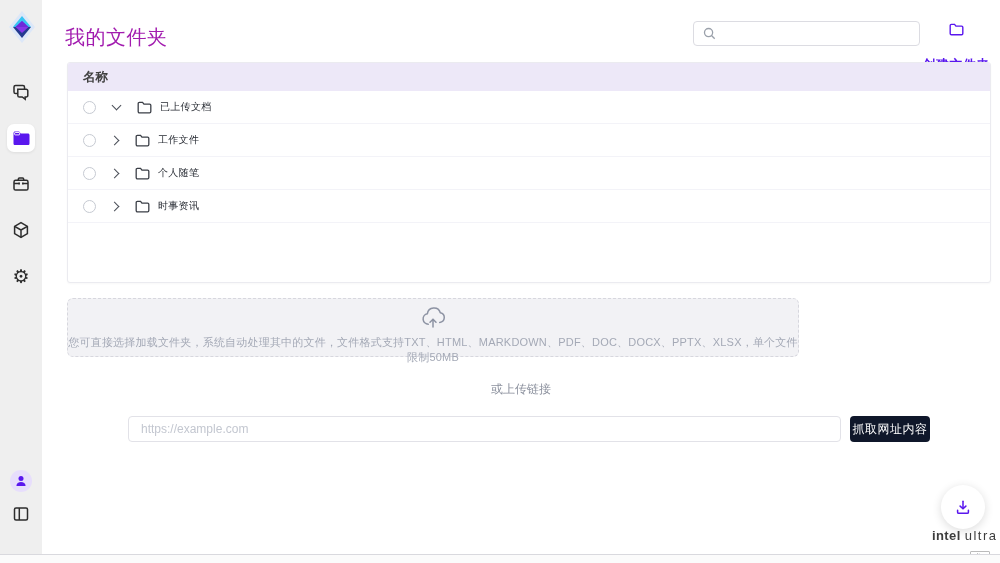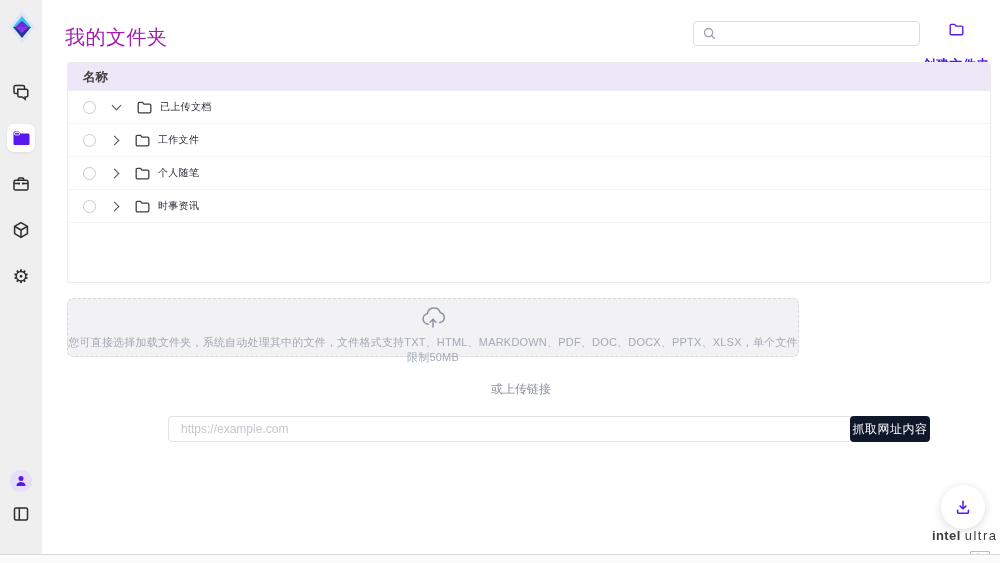--- a/index.html
+++ b/index.html
@@ -38,21 +38,21 @@
   .rlabel { margin-left:8px; font-size:10px; color:#272b33; letter-spacing:.3px; }
 
   
   .dropzone { position:absolute; left:25px; top:298px; width:732px; height:59px; background:#f2f2f5; border:1px dashed #d7d7de; border-radius:6px; text-align:center; cursor:pointer; }
   .dropzone .cloud { margin-top:7px; }
   .hint { font-size:11px; color:#a4a9b6; margin-top:2px; letter-spacing:.2px; }
 
   .or-link { position:absolute; left:0; top:381px; width:958px; text-align:center; font-size:12px; color:#8b909d; }
 
   .url-row { position:absolute; left:86px; top:416px; width:802px; height:26px; }
-  .url-input { position:absolute; left:0; top:0; width:713px; height:26px; border:1px solid #e2e2e8; border-radius:4px; padding:0 12px; font-size:12px; color:#333; outline:none;margin-left:40px; }
+  .url-input { position:absolute; left:0; top:0; width:713px; height:26px; border:1px solid #e2e2e8; border-radius:4px; padding:0 12px; font-size:12px; color:#333; outline:none; }
   .url-input::placeholder { color:#c3c7d0; }
   .fetch-btn { position:absolute; right:0; top:0; width:80px; height:26px; background:#0f172a; color:#fff; border:none; border-radius:4px; font-size:12px; cursor:pointer; letter-spacing:.5px; font-family:inherit; }
 
   
   .dl-btn { position:absolute; left:899px; top:485px; width:44px; height:44px; border-radius:50%; background:#fff; border:none; box-shadow:0 2px 10px rgba(0,0,0,.14); display:flex; align-items:center; justify-content:center; cursor:pointer; }
   .intel { position:absolute; left:890px; top:528px; width:62px; text-align:center; color:#3d3d3d; }
   .intel .line { font-size:13px; letter-spacing:.4px; white-space:nowrap; }
   .intel .line b { font-weight:bold; }
   .intel .badge { display:inline-block; margin-left:34px; margin-top:1px; font-size:5px; color:#777; border:1px solid #bbb; border-radius:1px; padding:0 3px; line-height:7px; letter-spacing:.5px; }
 

